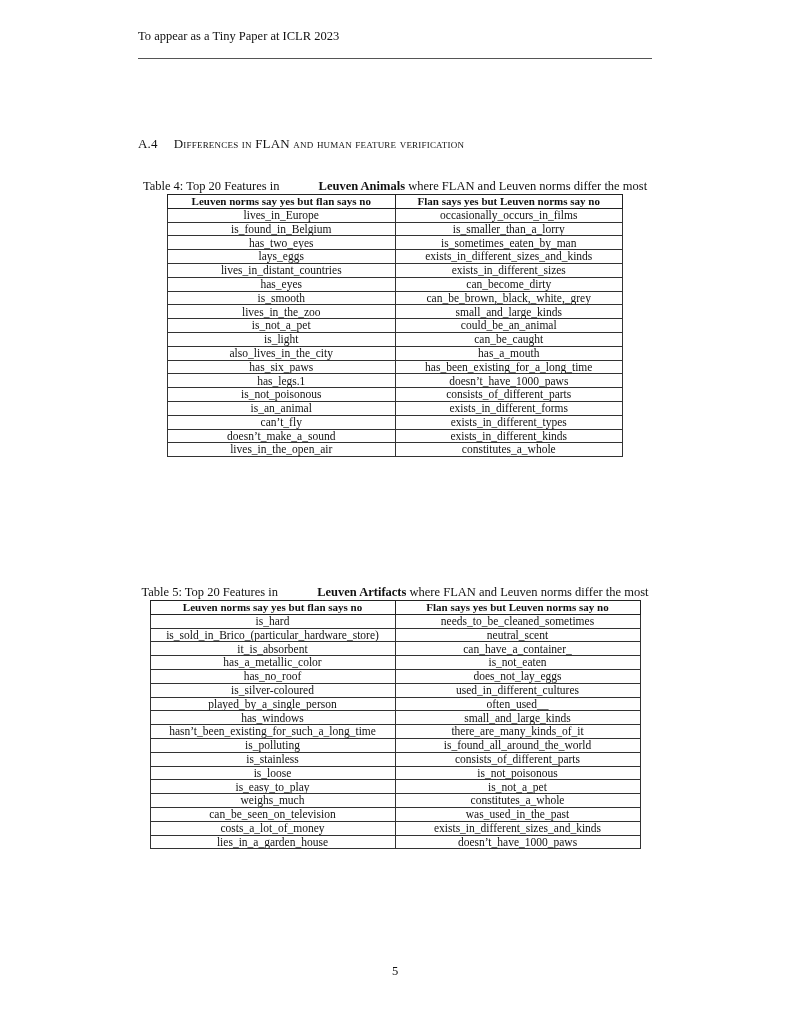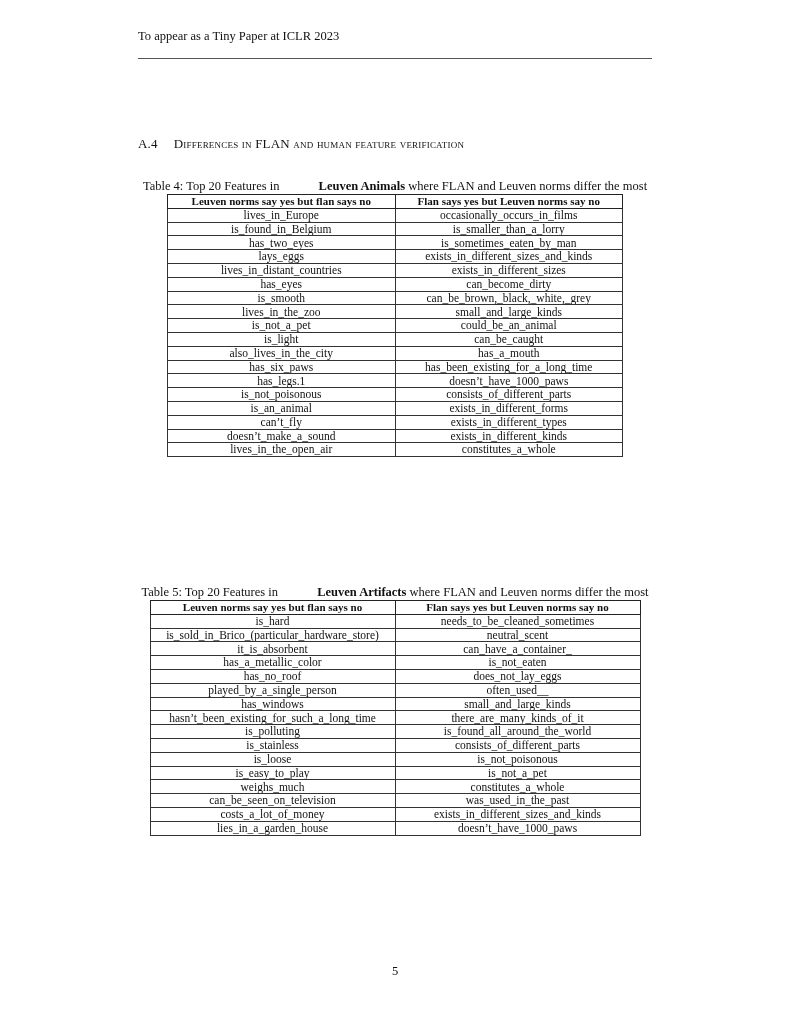--- a/index.html
+++ b/index.html
@@ -195,20 +195,24 @@
         </tr>
         <tr>
           <td>has_a_metallic_color</td>
           <td>is_not_eaten</td>
         </tr>
         <tr>
           <td>has_no_roof</td>
           <td>does_not_lay_eggs</td>
         </tr>
         <tr>
+          <td>is_silver-coloured</td>
+          <td>used_in_different_cultures</td>
+        </tr>
+        <tr>
           <td>played_by_a_single_person</td>
           <td>often_used__</td>
         </tr>
         <tr>
           <td>has_windows</td>
           <td>small_and_large_kinds</td>
         </tr>
         <tr>
           <td>hasn’t_been_existing_for_such_a_long_time</td>
           <td>there_are_many_kinds_of_it</td>

